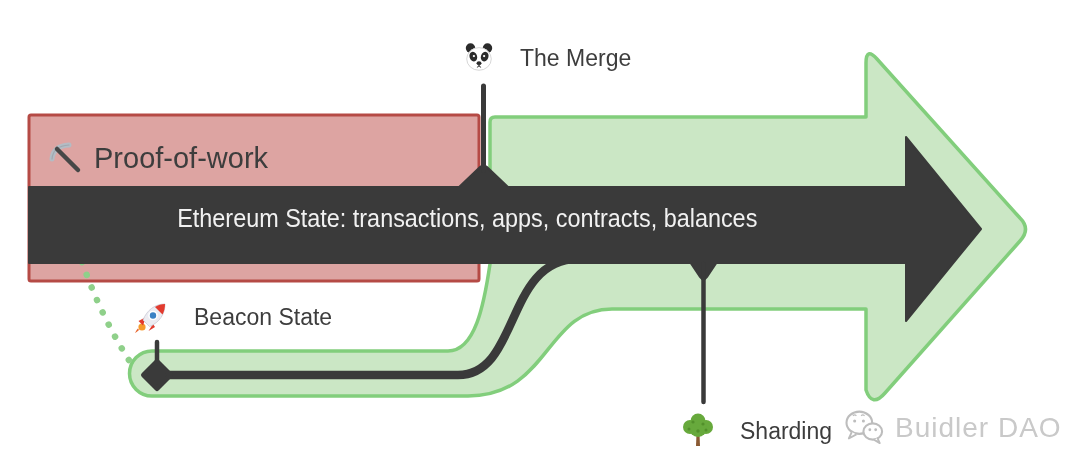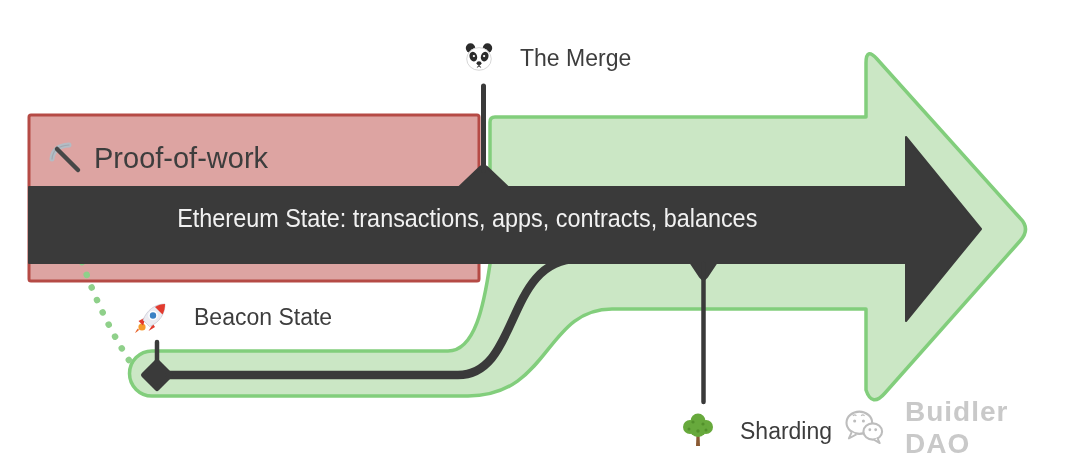--- a/index.html
+++ b/index.html
@@ -15,21 +15,21 @@
   .fill-green{fill:var(--green-fill);stroke:var(--green-border);stroke-width:3.5;stroke-linejoin:round;}
   .fill-dark{fill:var(--dark);stroke:var(--dark);stroke-linejoin:round;}
   .stroke-dark{fill:none;stroke:var(--dark);}
   .dotted{fill:none;stroke:var(--green-dotted);stroke-width:6.5;stroke-linecap:round;stroke-dasharray:0.1 13.5;}
   .label{position:absolute;display:flex;align-items:center;gap:10px;color:var(--text-dark);white-space:nowrap;}
   .label .txt{display:inline-block;}
   .lbl-big{font-size:29px;}
   .lbl-med{font-size:23px;gap:24px;}
   .band-label{position:absolute;left:29px;top:202px;width:877px;height:32px;display:flex;align-items:flex-end;justify-content:center;color:var(--band-text);font-size:26px;}
   .band-label .txt{display:inline-block;transform:scaleX(0.9);transform-origin:center;}
-  .watermark{position:absolute;left:843px;top:406px;height:44px;display:flex;align-items:center;gap:20px;color:var(--watermark);font-size:28px;font-weight:700;letter-spacing:1px;text-shadow:0 1px 1px #ffffff;}
+  .watermark{position:absolute;left:843px;top:406px;height:44px;display:flex;align-items:center;gap:10px;color:var(--watermark);font-size:28px;font-weight:400;letter-spacing:1px;text-shadow:0 1px 1px #ffffff;}
   .icon{display:inline-block;line-height:0;}
 </style>
 </head>
 <body>
 
 <div class="stage">
 
   <svg class="diagram" width="1080" height="470" viewBox="0 0 1080 470">
 
     <rect class="fill-red" x="29" y="115" width="450" height="166" rx="2"></rect>

